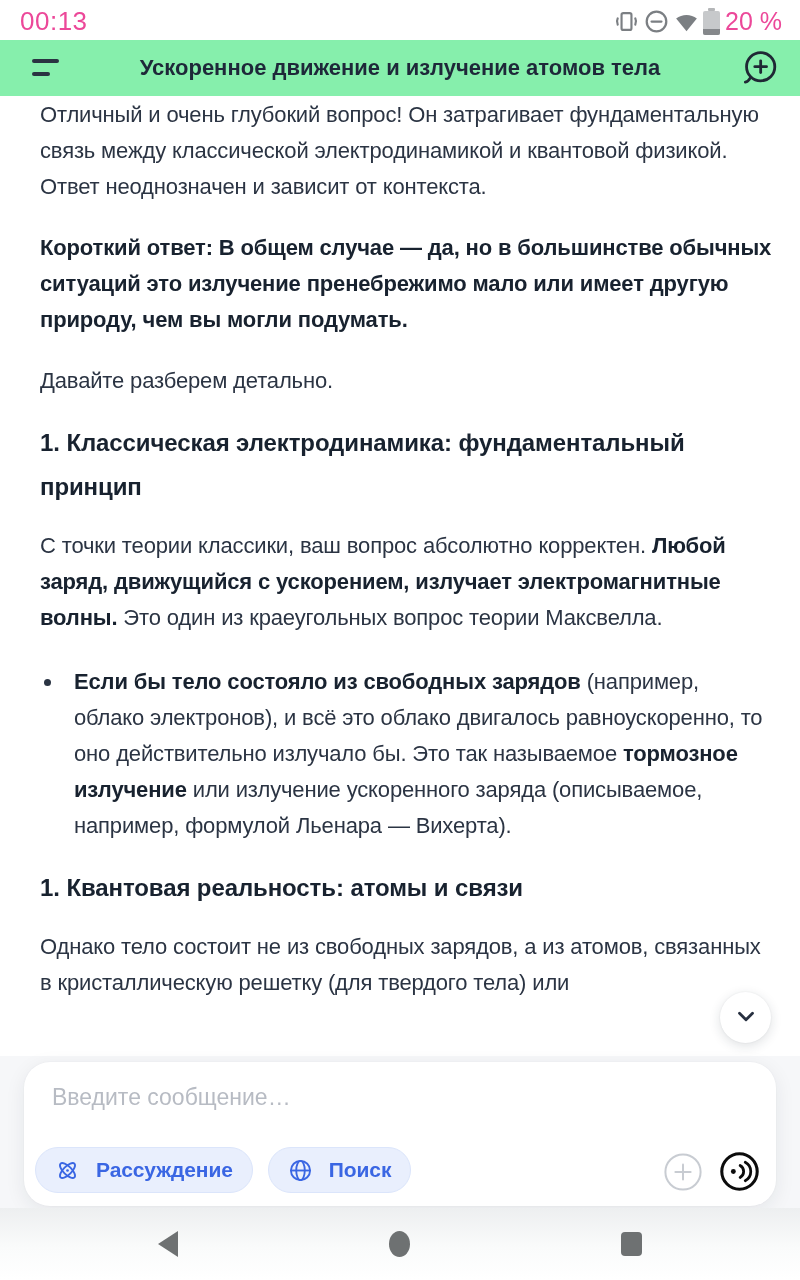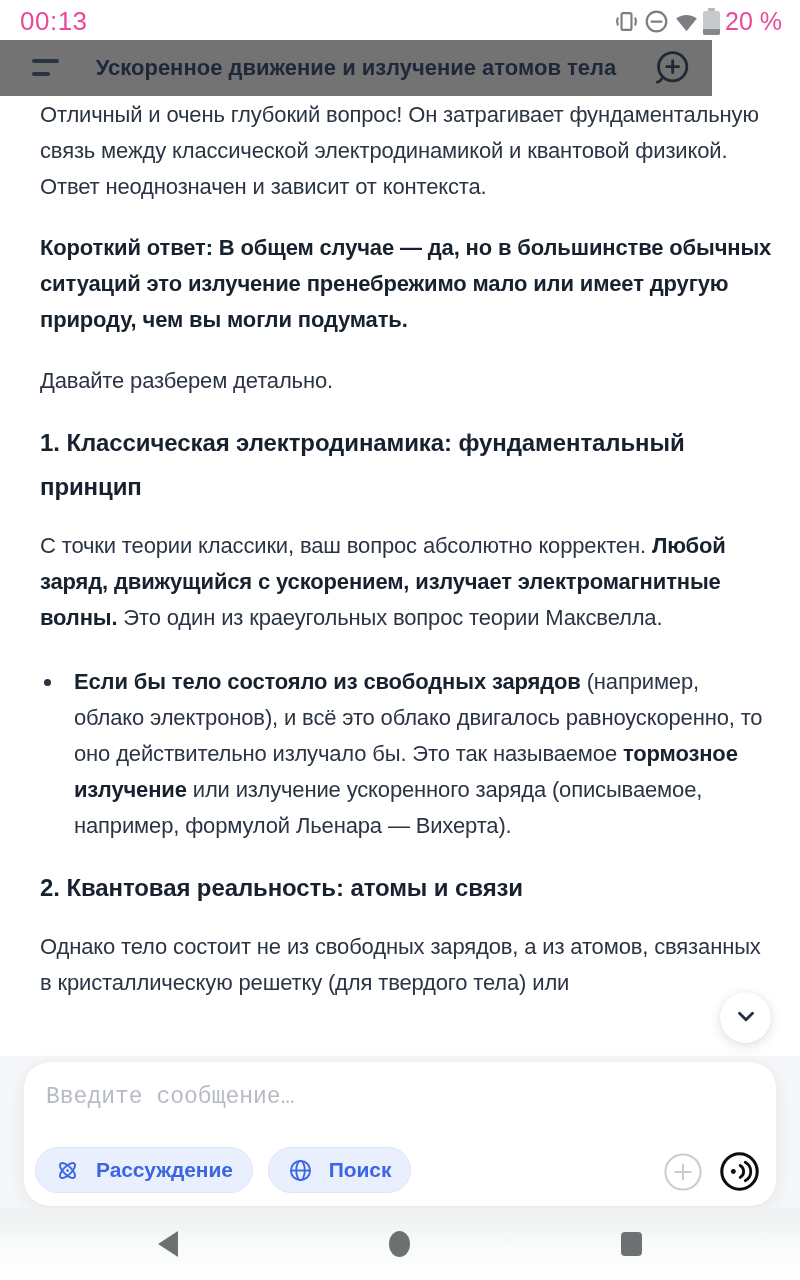--- a/index.html
+++ b/index.html
@@ -21,21 +21,21 @@
   .sb-time { font-size: 26px; letter-spacing: .5px; }
   .sb-right { margin-left: auto; display: flex; align-items: center; gap: 3px; }
   .sb-right svg { display: block; }
   .sb-pct { font-size: 25px; margin-left: 2px; }
   .battery-wrap { position: relative; width: 17px; height: 27px; }
   .battery-nub { position: absolute; top: 0; left: 5px; width: 7px; height: 3px; background: #b4b6b8; border-radius: 1px; }
   .battery-body { position: absolute; top: 3px; left: 0; width: 17px; height: 24px; background: #c7c9cb; border-radius: 2px; overflow: hidden; }
   .battery-fill { position: absolute; bottom: 0; left: 0; width: 100%; height: 22%; background: #85888b; }
 
   
-  .header { position: absolute; top: 40px; left: 0; width: 712px; height: 56px; background: #737373; }
+  .header { position: absolute; top: 40px; left: 0; width: 800px; height: 56px; background: #86efac; }
   .menu-btn { position: absolute; left: 28px; top: 12px; width: 36px; height: 34px; border: none; background: transparent; cursor: pointer; }
   .menu-bar1 { position: absolute; left: 4px; top: 7px; width: 27px; height: 3.5px; background: #2a3342; border-radius: 2px; }
   .menu-bar2 { position: absolute; left: 4px; top: 20px; width: 18px; height: 3.5px; background: #2a3342; border-radius: 2px; }
   .hdr-title {
     position: absolute; left: 80px; right: 80px; top: 0; height: 56px;
     display: flex; align-items: center; justify-content: center;
     font-size: 22px; font-weight: 700; color: #1e2839; white-space: nowrap; overflow: hidden;
   }
   .newchat-btn { position: absolute; right: 20px; top: 8px; width: 40px; height: 40px; border: none; background: transparent; cursor: pointer; }
 
@@ -63,23 +63,23 @@
   }
 
   
   .bottom-zone { position: absolute; left: 0; top: 1056px; width: 800px; height: 152px; background: #f6f7f9; }
   .composer {
     position: absolute; left: 24px; top: 1062px; width: 752px; height: 144px;
     background: #fff; border-radius: 26px;
     box-shadow: 0 5px 20px rgba(30,40,57,.08), 0 0 2px rgba(30,40,57,.05);
   }
   .msg-input {
-    position: absolute; left: 22px; top: 14px; width: 560px; height: 42px;
+    position: absolute; left: 28px; top: 14px; width: 560px; height: 42px;
     border: none; outline: none; background: transparent;
-    font-family: Liberation Mono, monospace; font-size: 23px; color: #2a3342;
+    font-family: Liberation Sans, sans-serif; font-size: 23px; color: #2a3342;
   }
   .msg-input::placeholder { color: #b7bbc3; opacity: 1; }
   .chips { position: absolute; left: 11px; bottom: 13px; display: flex; gap: 15px; }
   .chip {
     display: flex; align-items: center; gap: 16px; height: 46px; padding: 0 19px;
     border-radius: 23px; background: #e9effd; border: 1px solid #dbe5fb;
     color: #3a66e3; font-family: "Liberation Sans", sans-serif;
     font-size: 21px; font-weight: 600; cursor: pointer; letter-spacing: -0.1px;
   }
   .chip svg { display: block; }
@@ -155,21 +155,21 @@
     </button>
   </div>
 
   <div class="content" id="message-body">
       <p class="blk-p"><span class="r">Отличный и очень глубокий вопрос! Он затрагивает фундаментальную связь между классической электродинамикой и квантовой физикой. Ответ неоднозначен и зависит от контекста.</span></p>
       <p class="blk-p"><span class="b">Короткий ответ: В общем случае — да, но в большинстве обычных ситуаций это излучение пренебрежимо мало или имеет другую природу, чем вы могли подумать.</span></p>
       <p class="blk-p"><span class="r">Давайте разберем детально.</span></p>
       <h2 class="blk-h"><span class="b">1. Классическая электродинамика: фундаментальный принцип</span></h2>
       <p class="blk-p"><span class="r">С точки теории классики, ваш вопрос абсолютно корректен. </span><span class="b">Любой заряд, движущийся с ускорением, излучает электромагнитные волны.</span><span class="r"> Это один из краеугольных вопрос теории Максвелла.</span></p>
       <div class="blk-li"><span class="b">Если бы тело состояло из свободных зарядов</span><span class="r"> (например, облако электронов), и всё это облако двигалось равноускоренно, то оно действительно излучало бы. Это так называемое </span><span class="b">тормозное излучение</span><span class="r"> или излучение ускоренного заряда (описываемое, например, формулой Льенара — Вихерта).</span></div>
-      <h2 class="blk-h"><span class="b">2. Квантовая реальность: атомы и связи</span></h2>
+      <h2 class="blk-h"><span class="b">1. Квантовая реальность: атомы и связи</span></h2>
       <p class="blk-p"><span class="r">Однако тело состоит не из свободных зарядов, а из атомов, связанных в кристаллическую решетку (для твердого тела) или</span></p>
     </div>
 
   <button class="scroll-btn">
     <span>
       <svg width="26" height="26" viewBox="0 0 24 24" fill="none" stroke="#273040" stroke-width="2.6" stroke-linecap="round" stroke-linejoin="round">
         <polyline points="6,9.5 12,15.5 18,9.5"></polyline>
       </svg>
     </span>
   </button>

